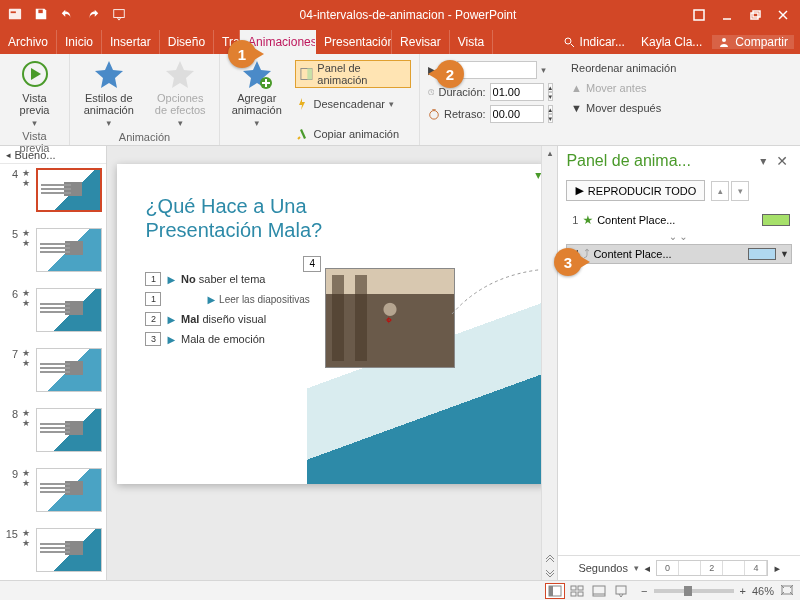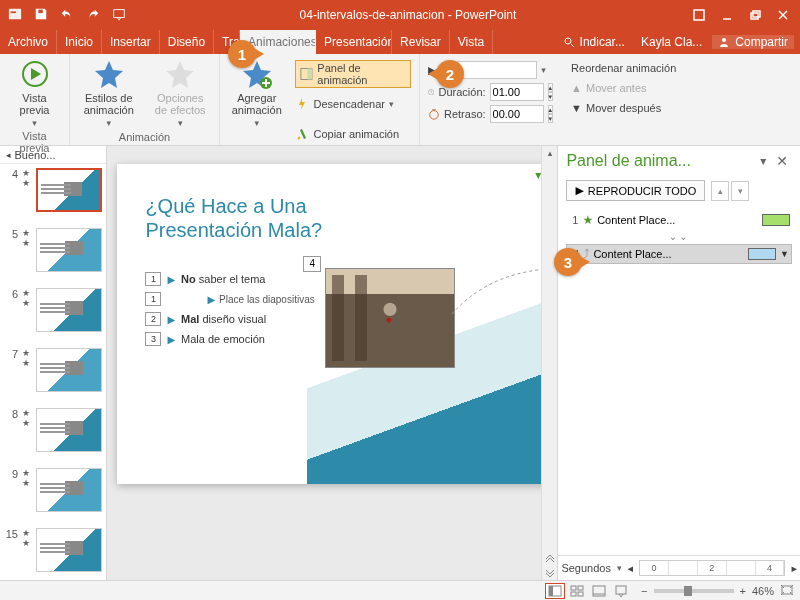--- a/index.html
+++ b/index.html
@@ -11,21 +11,21 @@
 .titlebar .qat svg { width: 14px; height: 14px; fill: #fff; }
 .titlebar .title-center { flex: 1; text-align: center; font-size: 12px; }
 .titlebar .win-controls { display: flex; align-items: center; gap: 6px; padding: 0 6px; }
 .titlebar .win-controls .box { width: 22px; height: 22px; display: flex; align-items: center; justify-content: center; }
 .titlebar .win-controls svg { width: 12px; height: 12px; stroke: #fff; fill: none; stroke-width: 1.5; }
 
 
 .tabstrip { height: 24px; background: #d24726; display: flex; align-items: stretch; color: #fff; font-size: 12px; }
 .tabstrip .tab { padding: 0 8px; display: flex; align-items: center; cursor: pointer; border-right: 1px solid rgba(255,255,255,0.2); white-space: nowrap; overflow: hidden; }
 .tabstrip .tab.file { background: transparent; }
-.tabstrip .tab.active { background: #f3f3f3; color: #737373; }
+.tabstrip .tab.active { background: #f3f3f3; color: #be185d; }
 .tabstrip .spacer { flex: 1; }
 .tabstrip .right { display: flex; align-items: center; gap: 4px; padding-right: 6px; }
 .tabstrip .right .seg { padding: 0 6px; display: flex; align-items: center; gap: 5px; }
 .tabstrip .right svg { width: 12px; height: 12px; fill: #fff; }
 .share-btn { background: rgba(255,255,255,0.15); padding: 2px 6px; display:flex; align-items:center; gap:4px; }
 
 
 .ribbon { height: 92px; background: #f3f3f3; border-bottom: 1px solid #d6d6d6; display: flex; position: relative; }
 .rgroup { border-right: 1px solid #e0e0e0; padding: 4px 8px 2px 8px; display: flex; flex-direction: column; }
 .rgroup .body { flex: 1; display: flex; align-items: flex-start; gap: 10px; }
@@ -90,21 +90,21 @@
 .anim-pane .row.sel { background:#d8d8d8; border:1px solid #bbb;}
 .anim-pane .row .n { width:10px; text-align:right; color:#555;}
 .anim-pane .row .star { color:#4a9a2a; font-size:12px;}
 .anim-pane .row .motion { color:#999; font-size:12px;}
 .anim-pane .row .name { flex:1; white-space:nowrap; overflow:hidden; text-overflow:ellipsis;}
 .anim-pane .row .bar { width:28px; height:12px; border:1px solid #666;}
 .anim-pane .row .bar.g { background:#a6e06a;}
 .anim-pane .row .bar.b { background:#b0d8f0;}
 .anim-pane .row .dd { font-size:9px; color:#333;}
 .anim-pane .chev { text-align:center; color:#888; font-size:10px; letter-spacing:2px; padding:2px 0;}
-.anim-pane .timeline { margin-top:auto; border-top:1px solid #ddd; padding:4px 3px; display:flex; align-items:center; gap:6px; font-size:11px; color:#444;}
+.anim-pane .timeline { margin-top:auto; border-top:1px solid #ddd; padding:4px 20px; display:flex; align-items:center; gap:6px; font-size:11px; color:#444;}
 .anim-pane .timeline .ruler { flex:1; height:16px; border:1px solid #ccc; position:relative; font-size:9px; display:flex;}
 .anim-pane .timeline .ruler div { flex:1; border-right:1px solid #ddd; text-align:center; line-height:14px; color:#666;}
 
 
 .status { height: 20px; background:#f3f3f3; border-top:1px solid #d6d6d6; display:flex; align-items:center; font-size:11px; color:#555; padding:0 6px; gap:10px;}
 .status .spacer { flex:1;}
 .status .views { display:flex; gap:2px;}
 .status .views div { width:20px; height:16px; border:1px solid transparent; display:flex; align-items:center; justify-content:center;}
 .status .views div.active { border-color:#d24726; background:#fff;}
 .status .zoom { display:flex; align-items:center; gap:6px;}
@@ -436,21 +436,21 @@
       <div class="bullets">
         <div class="b">
             <span class="tag">1</span>
             <span class="arrow">▶</span>
             <span><b>No</b><span> saber el tema</span></span>
           </div>
         <div class="b">
             <span class="tag">1</span>
             <span class="sub">
               <span class="arrow">▶</span>
-              <span>Place las diapositivas</span>
+              <span>Leer las diapositivas</span>
             </span>
           </div>
         <div class="b">
             <span class="tag">2</span>
             <span class="arrow">▶</span>
             <span><b>Mal</b><span> diseño visual</span></span>
           </div>
         <div class="b">
             <span class="tag">3</span>
             <span class="arrow">▶</span>

